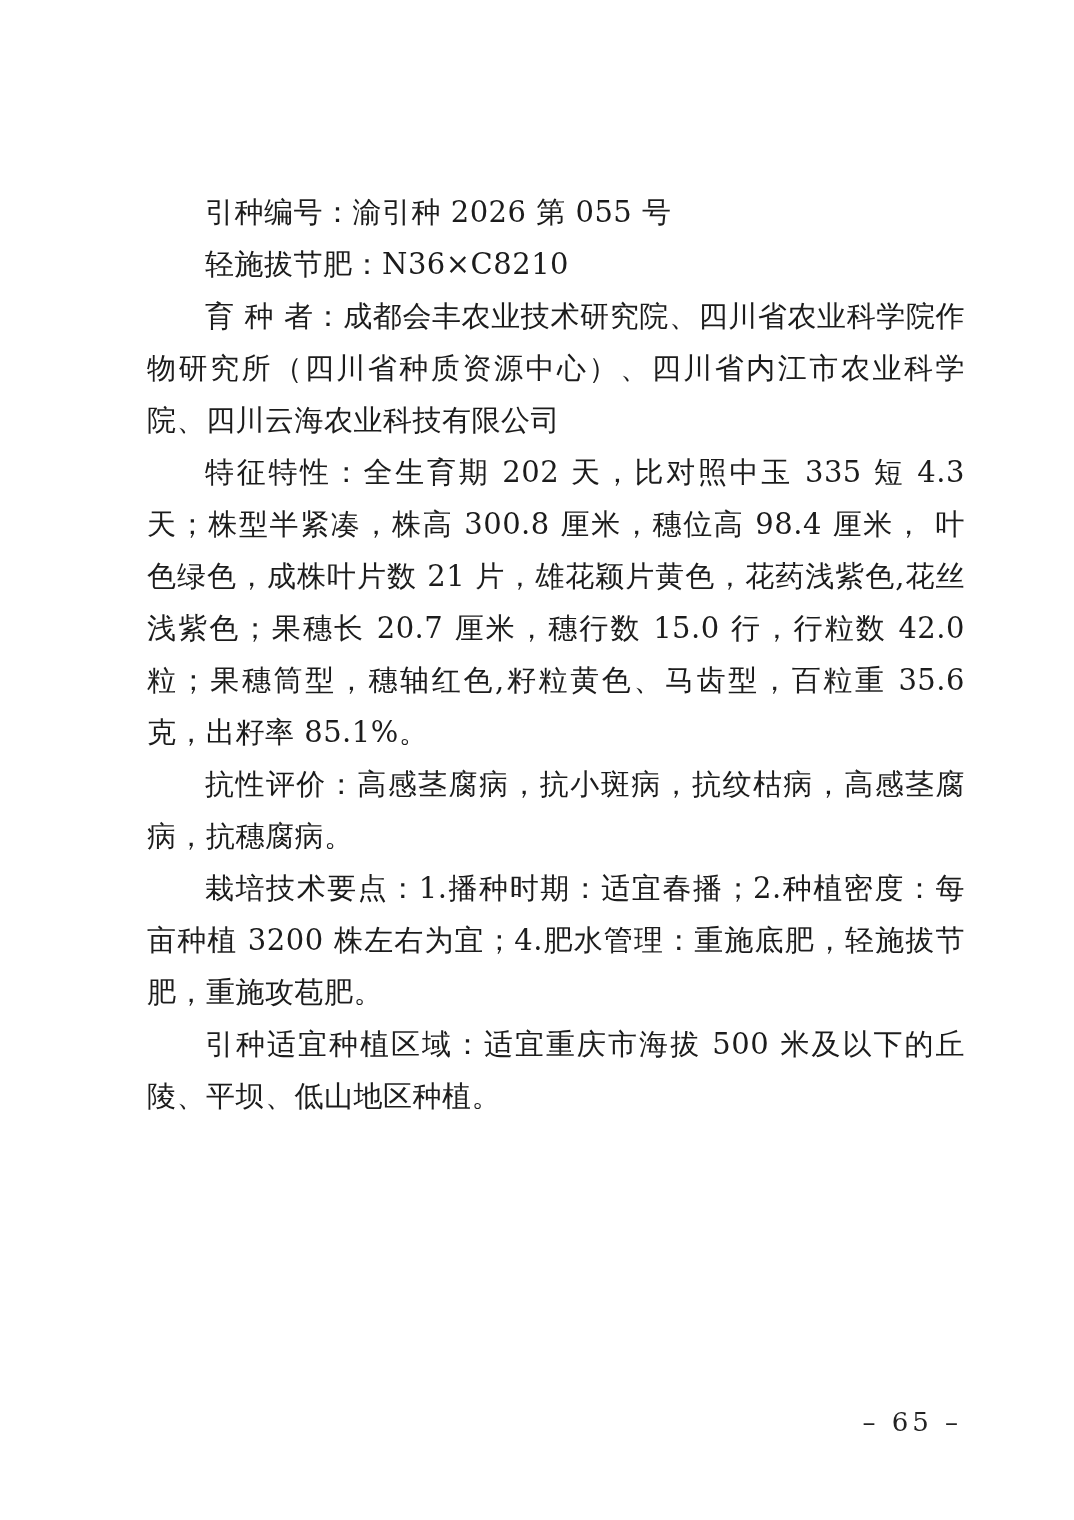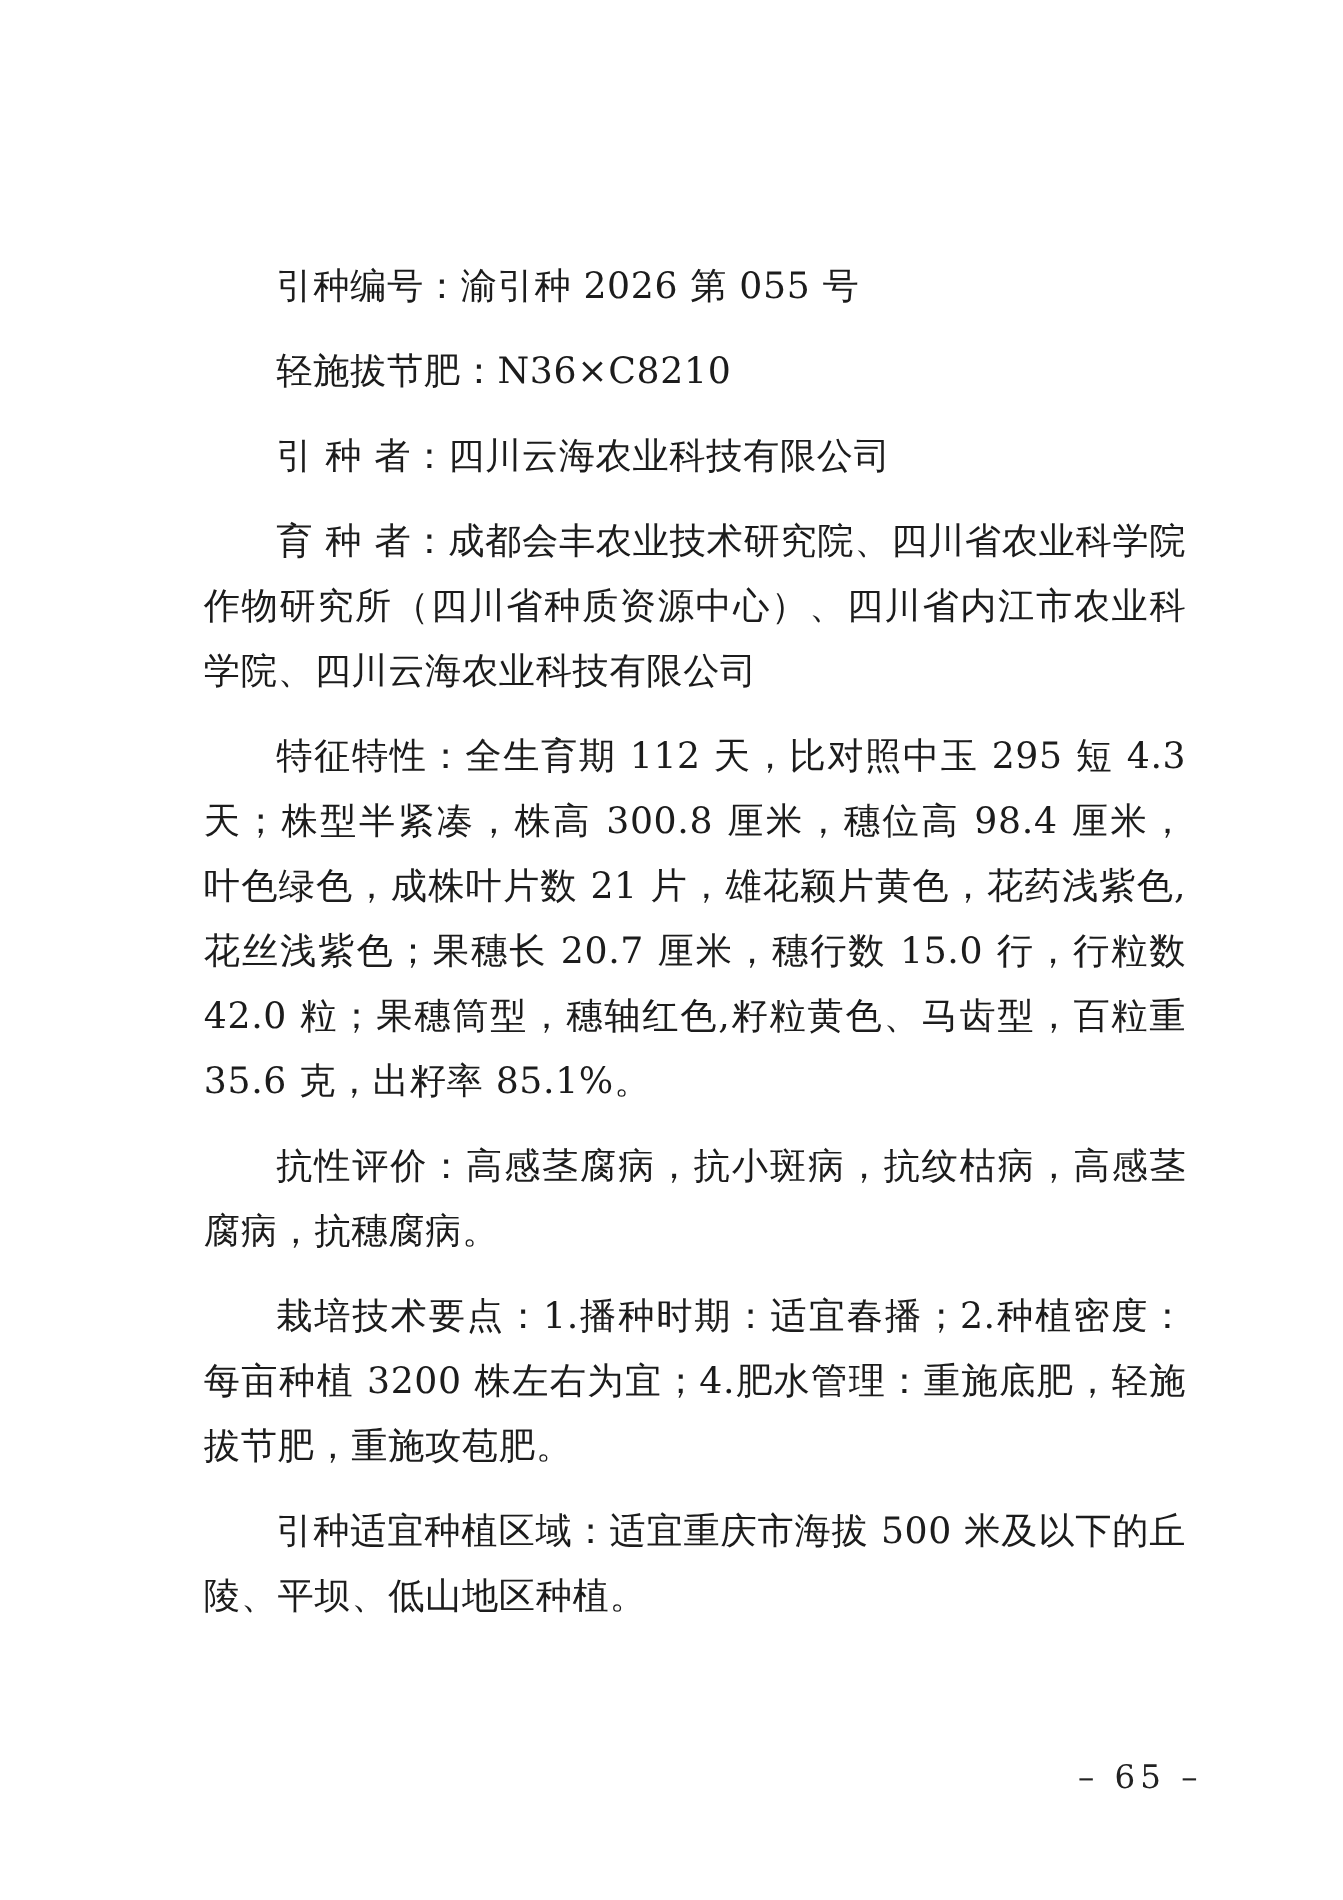--- a/index.html
+++ b/index.html
@@ -17,21 +17,21 @@
     font-family: "DejaVu Serif", "Liberation Serif", serif;
     color: #1c1c1c;
   }
   .content {
     position: absolute;
     left: 147px;
     top: 186px;
     width: 818px;
   }
   .para {
-    margin: 16px;
+    margin: 0;
     font-size: 29px;
     line-height: 52px;
     text-indent: 58px;
     text-align: justify;
     text-justify: inter-ideograph;
     letter-spacing: 0.5px;
     word-break: break-all;
   }
   .footer {
     position: absolute;
@@ -43,21 +43,20 @@
     color: #222222;
   }
 </style>
 </head>
 <body>
 
 <div class="page">
   <div class="content">
     <p class="para">引种编号：渝引种 2026 第 055 号</p>
     <p class="para">轻施拔节肥：N36×C8210</p>
-    <p class="para">引 种 者：四川云海农业科技有限公司</p>
     <p class="para">育 种 者：成都会丰农业技术研究院、四川省农业科学院作物研究所（四川省种质资源中心）、四川省内江市农业科学院、四川云海农业科技有限公司</p>
-    <p class="para">特征特性：全生育期 112 天，比对照中玉 295 短 4.3 天；株型半紧凑，株高 300.8 厘米，穗位高 98.4 厘米， 叶色绿色，成株叶片数 21 片，雄花颖片黄色，花药浅紫色,花丝浅紫色；果穗长 20.7 厘米，穗行数 15.0 行，行粒数 42.0 粒；果穗筒型，穗轴红色,籽粒黄色、马齿型，百粒重 35.6 克，出籽率 85.1%。</p>
+    <p class="para">特征特性：全生育期 202 天，比对照中玉 335 短 4.3 天；株型半紧凑，株高 300.8 厘米，穗位高 98.4 厘米， 叶色绿色，成株叶片数 21 片，雄花颖片黄色，花药浅紫色,花丝浅紫色；果穗长 20.7 厘米，穗行数 15.0 行，行粒数 42.0 粒；果穗筒型，穗轴红色,籽粒黄色、马齿型，百粒重 35.6 克，出籽率 85.1%。</p>
     <p class="para">抗性评价：高感茎腐病，抗小斑病，抗纹枯病，高感茎腐病，抗穗腐病。</p>
     <p class="para">栽培技术要点：1.播种时期：适宜春播；2.种植密度：每亩种植 3200 株左右为宜；4.肥水管理：重施底肥，轻施拔节肥，重施攻苞肥。</p>
     <p class="para">引种适宜种植区域：适宜重庆市海拔 500 米及以下的丘陵、平坝、低山地区种植。</p>
   </div>
   <div class="footer">– 65 –</div>
 </div>
 
 </body></html>

